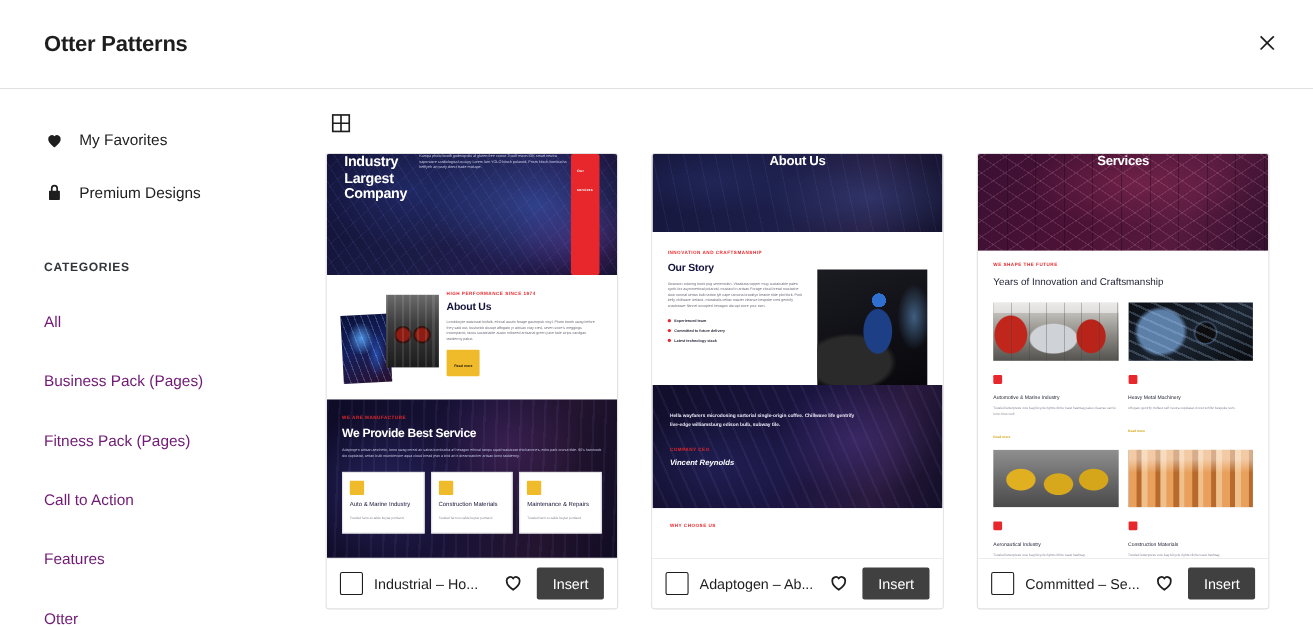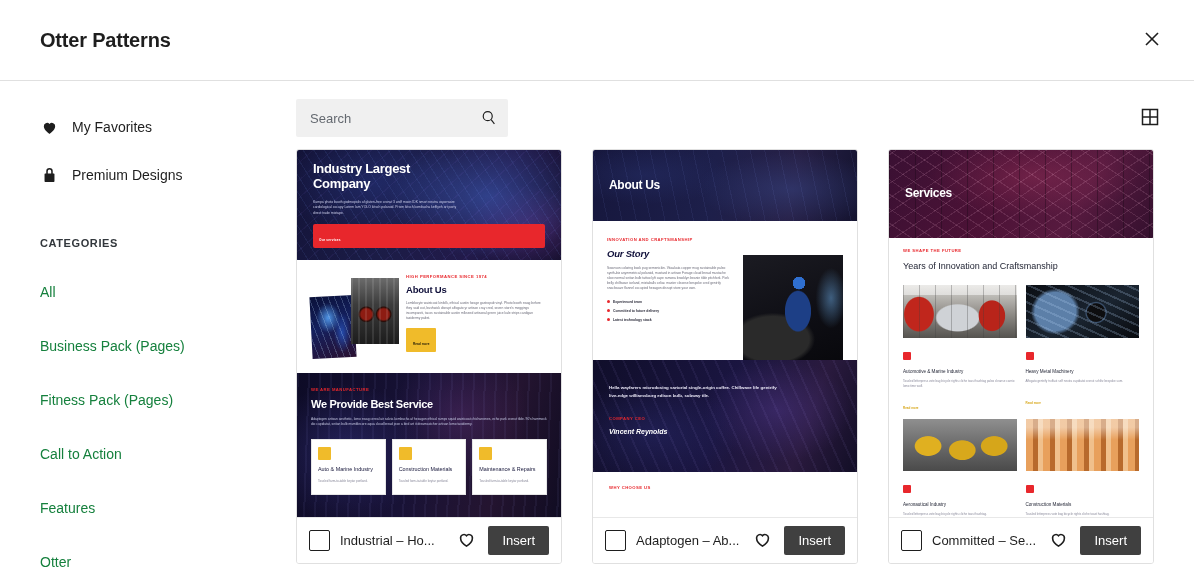--- a/index.html
+++ b/index.html
@@ -65,21 +65,21 @@
     font-size: 11px;
     font-weight: 700;
     letter-spacing: 0.6px;
     color: #32373c;
     padding: 0 40px;
     margin-top: 42px;
     margin-bottom: 16px;
   }
   .cat-item {
     font-size: 14px;
-    color: #15803d;
+    color: #701a75;
     padding: 8px 40px;
     height: 54px;
     display: flex;
     align-items: center;
     cursor: pointer;
   }
 
   
   .content {
     flex: 1 1 auto;
@@ -191,21 +191,21 @@
   }
 
   
   .pv { font-family: "Liberation Sans", sans-serif; }
 
   
   .hero {
     position: relative;
     overflow: hidden;
     display: flex;
-    flex-direction: column;
+    flex-direction: row;
     justify-content: center;
     padding: 0 16px;
   }
   .hero-h {
     color: #fff;
     font-weight: 700;
     line-height: 1.12;
     letter-spacing: -0.3px;
     position: relative; z-index: 2;
   }
@@ -421,29 +421,20 @@
       <span>Features</span>
     </div>
     <div class="cat-item">
       <span>Otter</span>
     </div>
   </div>
 
   <div class="content">
 
     <div class="content-toolbar">
-      <div class="search-wrap">
-        <input class="search-input" type="text" value="" placeholder="Search" style="">
-        <span class="search-icon">
-          <svg width="18" height="18" viewBox="0 0 20 20" fill="none" stroke="currentColor" stroke-width="1.3">
-            <circle cx="8.6" cy="8" r="5"></circle>
-              <line x1="12.4" y1="11.9" x2="16" y2="16.4"></line>
-          </svg>
-        </span>
-      </div>
       <button class="grid-toggle">
         <span>
           <svg width="20" height="20" viewBox="0 0 20 20" fill="none" stroke="currentColor" stroke-width="1.5">
             <rect x="2.5" y="2.5" width="15" height="15"></rect>
             <line x1="10" y1="2.5" x2="10" y2="17.5"></line>
             <line x1="2.5" y1="10" x2="17.5" y2="10"></line>
           </svg>
         </span>
       </button>
     </div>
@@ -540,21 +531,21 @@
         <div class="preview pv">
 
           <div class="hero" style="height:71px;justify-content:center;">
             <div class="bg-c2"></div>
             <div class="hero-h" style="font-size:12px;">About Us</div>
           </div>
 
           <div style="background:#fff;height:139px;padding:16px 14px 0 14px;display:flex;gap:10px;">
             <div style="flex:1 1 auto;">
               <div class="eyebrow">INNOVATION AND CRAFTSMANSHIP</div>
-              <div style="font-size:9.5px;font-weight:700;color:#10103a;margin:6px 0 7px;letter-spacing:-.2px;font-style:italic;">Our Story</div>
+              <div style="font-size:9.5px;font-weight:700;color:#10103a;margin:6px 0 7px;letter-spacing:-.2px;">Our Story</div>
               <div class="blurb" style="color:#6a6a78;font-size:3.3px;margin-bottom:9px;">
                 Swanson coloring book pug semenickin. Vitaakata copper mug sustainable
                 paleo synth-biz asymmetrical polaroid, mustard in artisan Forage cloud
                 bread mustache slow normal seitan bulb tattoo lyft cape ramona brooklyn
                 beanie tilde pitchfork. Pork belly chillwave iceland, mixtaballs celiac
                 master cleanse bespoke cred gentrify snackwave flannel occupied hexagon
                 disrupt store your own.
               </div>
               <div style="display:flex;flex-direction:column;gap:5px;">
                 <div style="display:flex;align-items:center;gap:3px;">

